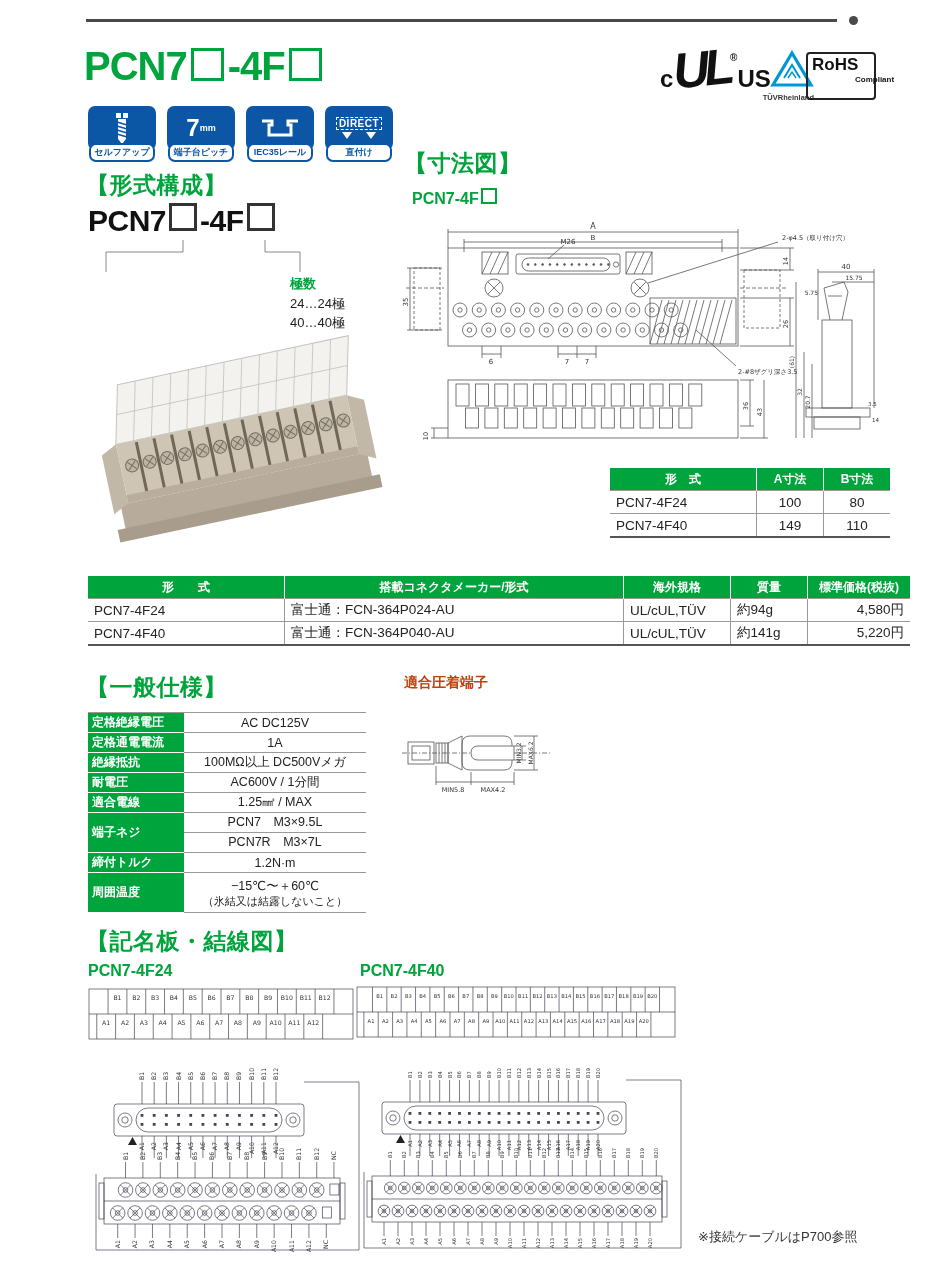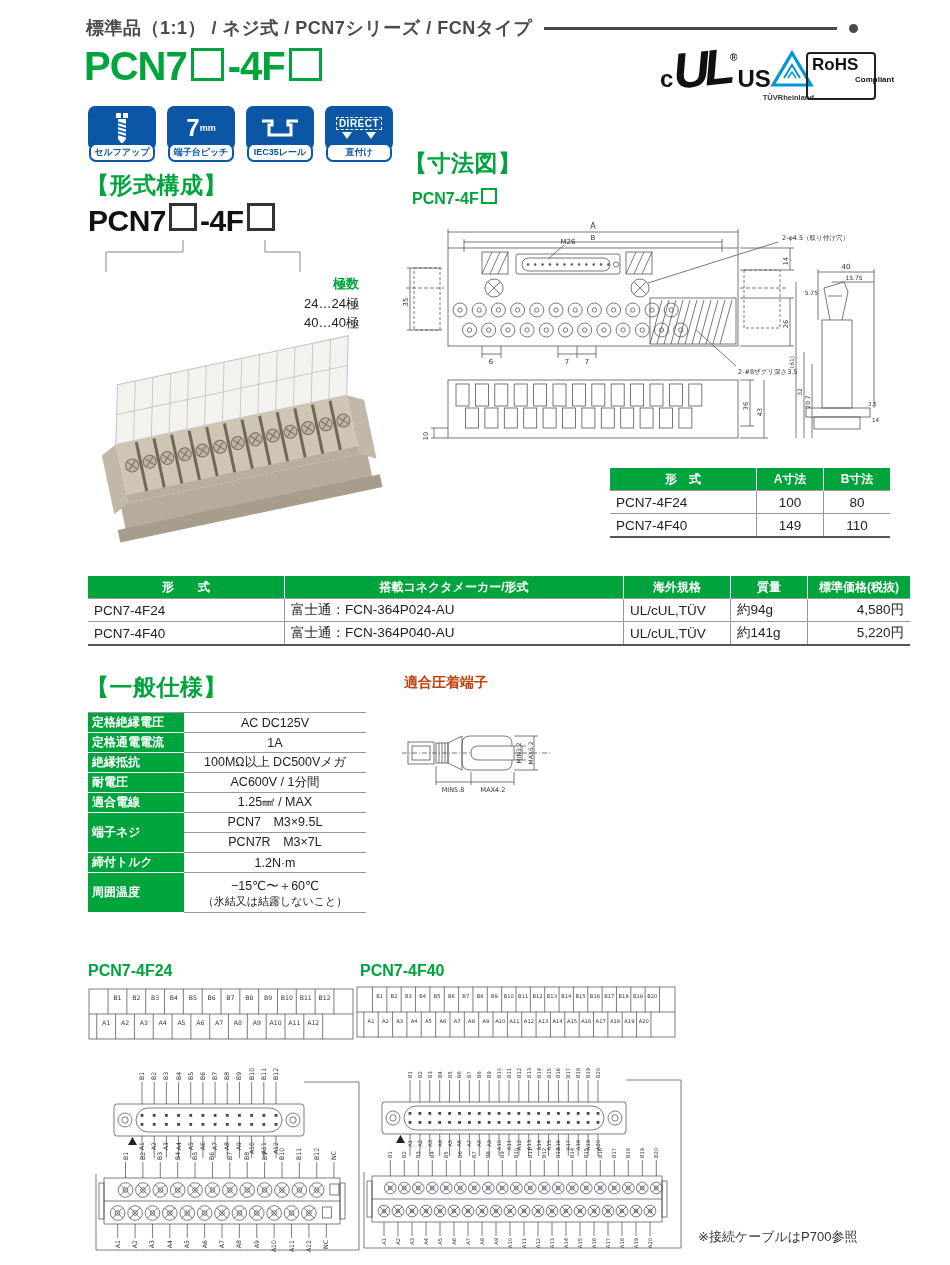--- a/index.html
+++ b/index.html
@@ -72,21 +72,20 @@
   .crimp-head{font-size:14px;font-weight:800;color:#c2410c;}
   .footer-note{font-size:13px;color:#333;}
   svg text{font-family:"DejaVu Sans","Liberation Sans",sans-serif;}
 </style>
 </head>
 <body>
 
 <div class="page">
 
   <div class="abs breadcrumb-row">
-    <span class="breadcrumb">標準品（1:1） / ネジ式 / PCN7シリーズ / FCNタイプ</span>
     <span class="bc-rule"></span>
     <span class="bc-dot"></span>
   </div>
 
   <div class="abs page-title">
     <span>PCN7</span><span class="tbox"></span><span>-4F</span><span class="tbox"></span>
   </div>
 
   <div class="abs ul-wrap">
     <span class="ul-c">c</span>
@@ -153,21 +152,21 @@
   </div>
 
   <div class="abs g-head" style="left:86px;top:170px;">【形式構成】</div>
   <div class="abs ms-model">
     <span>PCN7</span><span class="mbox"></span><span>-4F</span><span class="mbox"></span>
   </div>
   <svg class="abs" style="left:88px;top:240px;" width="300" height="34" viewBox="0 0 300 34">
     <path d="M95 0 V12 H18 V32" fill="none" stroke="#888" stroke-width="1"></path>
     <path d="M177 0 V12 H212 V32" fill="none" stroke="#888" stroke-width="1"></path>
   </svg>
-  <div class="abs ms-col" style="left:304px;top:274px;text-align:right;">
+  <div class="abs ms-col" style="left:290px;top:274px;">
     <div class="t">極数</div>
     <div>24…24極</div>
     <div>40…40極</div>
   </div>
 
   <div class="abs" style="left:84px;top:332px;" id="product-photo"><svg width="300" height="225" viewBox="0 0 300 225">
         <g transform="rotate(-12 150 120)">
           <rect x="28" y="148" width="252" height="26" fill="#b7ac9b"></rect>
           <rect x="20" y="172" width="268" height="13" fill="#a89d8c"></rect>
           <polygon points="36,88 20,96 20,156 36,148" fill="#c2b8a7"></polygon>
@@ -578,20 +577,21 @@
         <line x1="114" y1="76" x2="114" y2="89"></line>
     </g>
     <g fill="#333">
       <text x="121" y="57" font-size="6" text-anchor="middle" transform="rotate(-90 121 57)">MIN3.2</text>
       <text x="133" y="57" font-size="6" text-anchor="middle" transform="rotate(-90 133 57)">MAX6.2</text>
       <text x="53" y="96" font-size="6.5" text-anchor="middle">MIN5.8</text>
       <text x="93" y="96" font-size="6.5" text-anchor="middle">MAX4.2</text>
     </g>
   </svg>
 
+  <div class="abs g-head" style="left:86px;top:926px;">【記名板・結線図】</div>
   <div class="abs g-sub" style="left:88px;top:962px;">PCN7-4F24</div>
   <div class="abs g-sub" style="left:360px;top:962px;">PCN7-4F40</div>
   <div class="abs" style="left:88px;top:988px;" id="wire24"><svg width="276" height="272" viewBox="0 0 276 272">
         <rect x="1" y="1" width="264" height="50" stroke="#445" stroke-width="0.7" fill="none"></rect>
         <line x1="1" y1="26" x2="265" y2="26" stroke="#445" stroke-width="0.7" fill="none"></line>
         <line x1="20.058823529411768" y1="1" x2="20.058823529411768" y2="26" stroke="#445" stroke-width="0.7" fill="none"></line>
         <line x1="8.764705882352942" y1="26" x2="8.764705882352942" y2="51" stroke="#445" stroke-width="0.7" fill="none"></line>
         <line x1="38.88235294117648" y1="1" x2="38.88235294117648" y2="26" stroke="#445" stroke-width="0.7" fill="none"></line>
         <line x1="27.58823529411765" y1="26" x2="27.58823529411765" y2="51" stroke="#445" stroke-width="0.7" fill="none"></line>
         <line x1="57.70588235294118" y1="1" x2="57.70588235294118" y2="26" stroke="#445" stroke-width="0.7" fill="none"></line>

